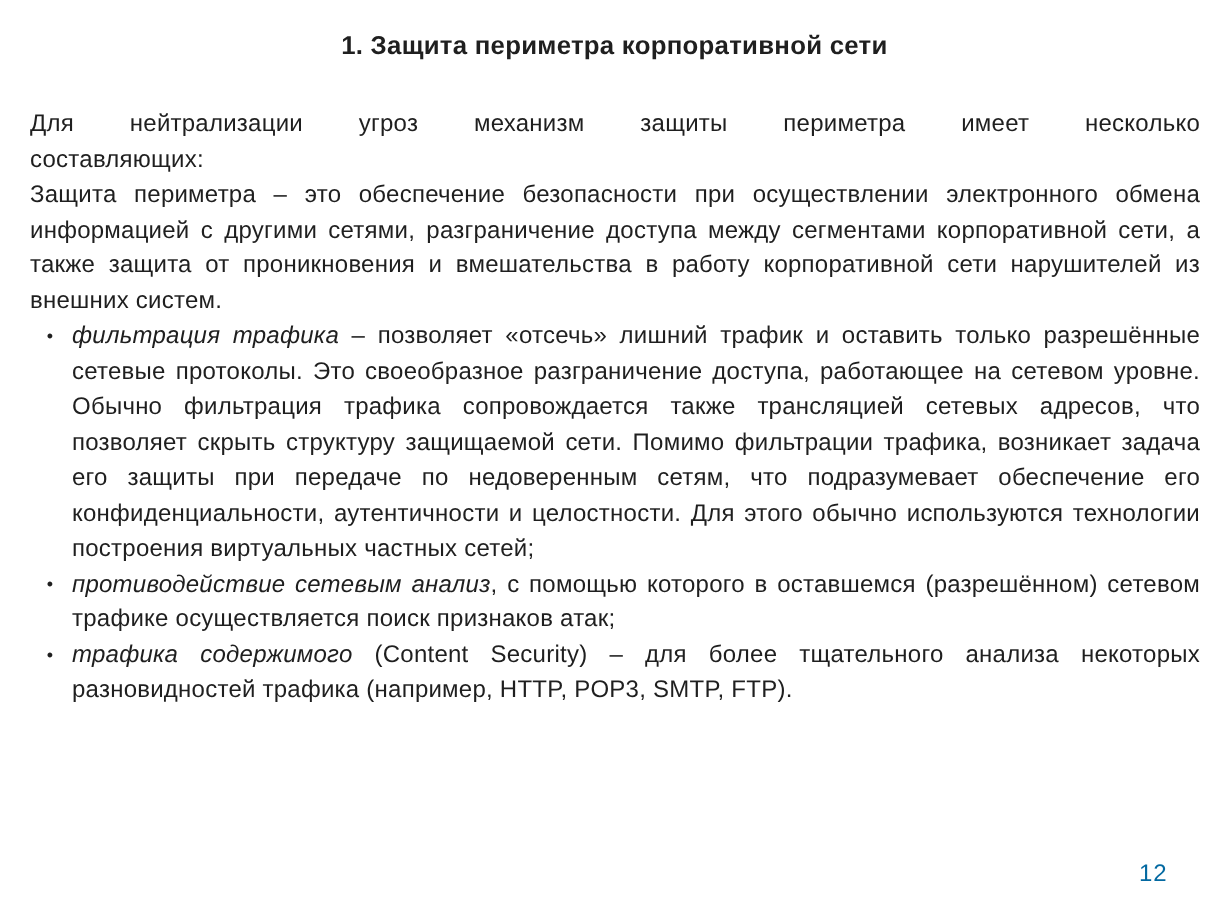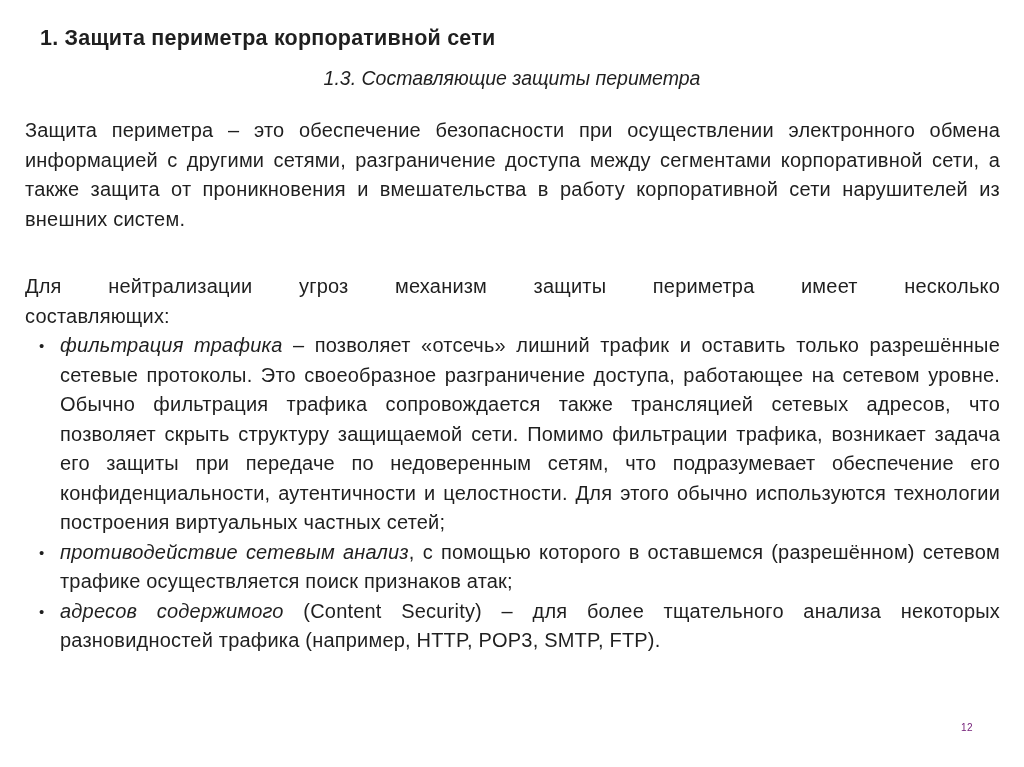--- a/index.html
+++ b/index.html
@@ -15,21 +15,21 @@
     position: relative;
     overflow: hidden;
     -webkit-font-smoothing: antialiased;
   }
   .slide {
     position: absolute;
     inset: 0;
   }
   .slide-title {
     margin: 25px 40px 0 40px;
-    text-align: left;
+    text-align: center;
     font-size: 21.5px;
     line-height: 26px;
     font-weight: 700;
     color: #1f1f1f;
     letter-spacing: 0.01em;
   }
   .slide-subtitle {
     margin: 15px 40px 0 40px;
     text-align: center;
     font-size: 19.5px;
@@ -72,53 +72,52 @@
     font-weight: 400;
   }
   .bullet-lead {
     font-weight: 400;
     font-style: italic;
   }
   .page-number {
     position: absolute;
     top: 719px;
     right: 51px;
-    font-size: 10px;
+    font-size: 20px;
     line-height: 18px;
-    color: #701a75;
+    color: #0369a1;
     letter-spacing: 0.04em;
   }
 </style>
 </head>
 <body>
 
 <div class="slide">
 
   <h1 class="slide-title">1. Защита периметра корпоративной сети</h1>
 
-  <h2 class="slide-subtitle">1.3. Составляющие защиты периметра</h2>
 
   <div class="content">
 
+    <p class="para para-lead">Для нейтрализации угроз механизм защиты периметра имеет несколько составляющих:</p>
+
     <p class="para">Защита периметра – это обеспечение безопасности при осуществлении электронного обмена информацией с другими сетями, разграничение доступа между сегментами корпоративной сети, а также защита от проникновения и вмешательства в работу корпоративной сети нарушителей из внешних систем.</p>
-
-    <p class="para para-lead">Для нейтрализации угроз механизм защиты периметра имеет несколько составляющих:</p>
 
     <ul class="bullets">
 
       <li>
         <span class="bullet-marker">•</span><span class="bullet-lead">фильтрация трафика</span><span> – позволяет «отсечь» лишний трафик и оставить только разрешённые сетевые протоколы. Это своеобразное разграничение доступа, работающее на сетевом уровне. Обычно фильтрация трафика сопровождается также трансляцией сетевых адресов, что позволяет скрыть структуру защищаемой сети. Помимо фильтрации трафика, возникает задача его защиты при передаче по недоверенным сетям, что подразумевает обеспечение его конфиденциальности, аутентичности и целостности. Для этого обычно используются технологии построения виртуальных частных сетей;</span>
       </li>
 
       <li>
         <span class="bullet-marker">•</span><span class="bullet-lead">противодействие сетевым анализ</span><span>, с помощью которого в оставшемся (разрешённом) сетевом трафике осуществляется поиск признаков атак;</span>
       </li>
 
       <li>
-        <span class="bullet-marker">•</span><span class="bullet-lead">адресов содержимого</span><span> (Content Security) – для более тщательного анализа некоторых разновидностей трафика (например, HTTP, POP3, SMTP, FTP).</span>
+        <span class="bullet-marker">•</span><span class="bullet-lead">трафика содержимого</span><span> (Content Security) – для более тщательного анализа некоторых разновидностей трафика (например, HTTP, POP3, SMTP, FTP).</span>
       </li>
 
     </ul>
   </div>
 
   <div class="page-number">12</div>
 
 </div>
 
 </body></html>

